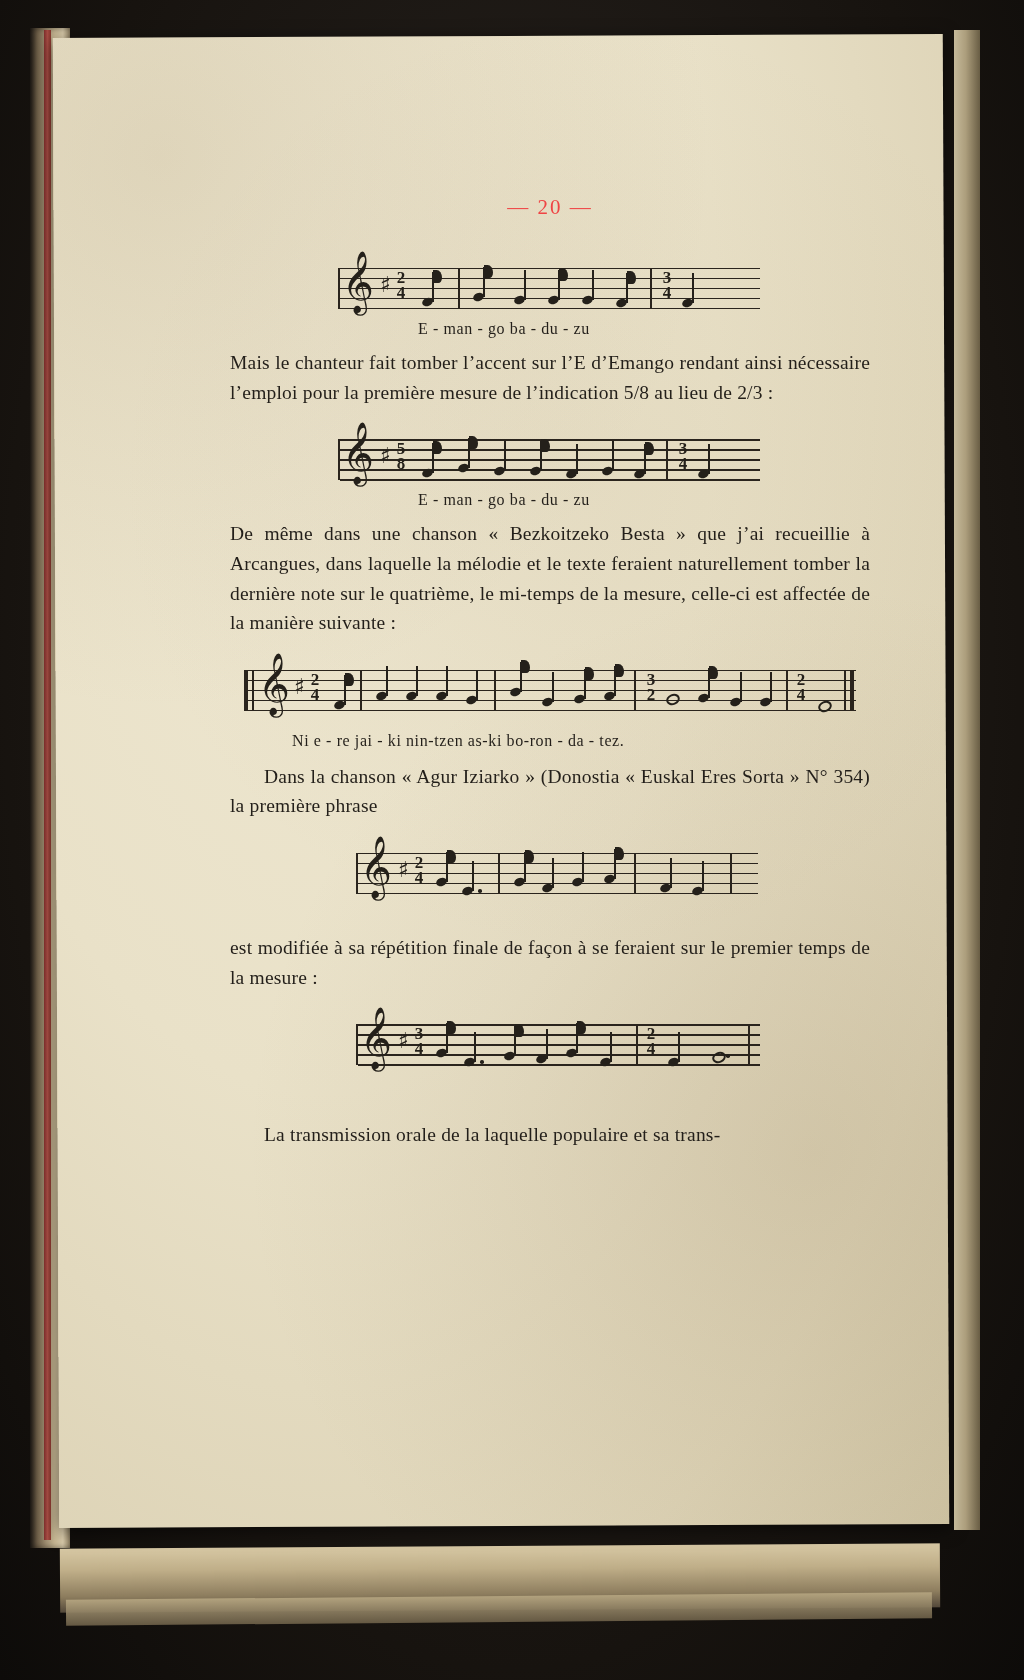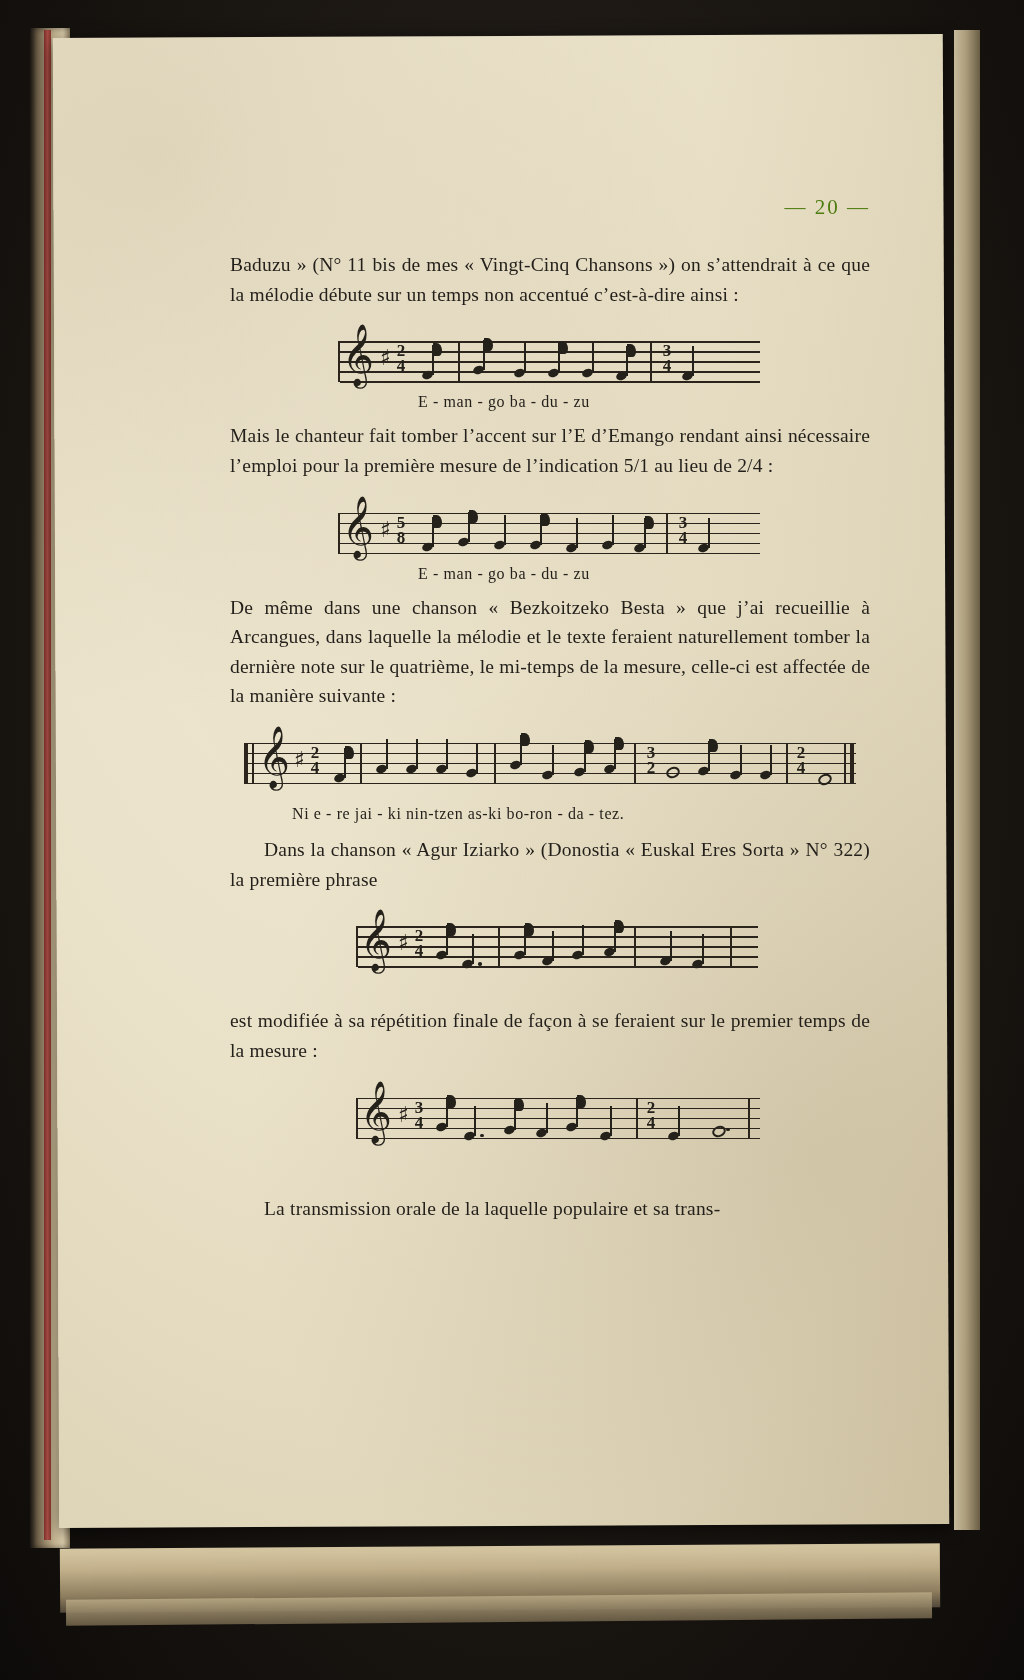--- a/index.html
+++ b/index.html
@@ -97,25 +97,25 @@
   }
   
   .content {
     position: absolute;
     left: 230px;
     top: 195px;
     width: 640px;
     color: #1d1a16;
   }
   .folio {
-    text-align: right;
+    text-align: center;
     font-size: 21px;
     letter-spacing: 2px;
     margin-bottom: 30px;
-    color: #4d7c0f;
+    color: #ef4444;
   }
   p {
     margin: 0 0 6px 0;
     font-size: 19.5px;
     line-height: 1.52;
     text-align: justify;
     color: #231f1a;
     letter-spacing: .2px;
   }
   p.indent { text-indent: 34px; }
@@ -228,21 +228,20 @@
   <div class="bottom-edge"></div>
   <div class="bottom-edge2"></div>
 
   <div class="page-sheet"></div>
   <div class="fore-edge"></div>
 
   <div class="content">
 
     <div class="folio">— 20 —</div>
 
-    <p>Baduzu » (N° 11 bis de mes « Vingt-Cinq Chansons ») on s’attendrait à ce que la mélodie débute sur un temps non accentué c’est-à-dire ainsi :</p>
 
     <div class="music">
       <div class="staff" style="left:110px; width:420px;">
         <div class="line"></div>
         <div class="line"></div>
         <div class="line"></div>
         <div class="line"></div>
         <div class="line"></div>
       </div>
       <div class="bar" style="left:108px;"></div>
@@ -280,21 +279,21 @@
       <div class="meter" style="left:428px; top:20px; width:18px;">
         <div>3</div>
         <div>4</div>
       </div>
       <div class="note" style="left:452px; top:49px;"></div>
       <div class="stem" style="left:462px; top:23px;"></div>
 
       <div class="lyrics" style="left:188px;">E - man - go    ba - du    -    zu</div>
     </div>
 
-    <p>Mais le chanteur fait tomber l’accent sur l’E d’Emango rendant ainsi nécessaire l’emploi pour la première mesure de l’indication 5/1 au lieu de 2/4 :</p>
+    <p>Mais le chanteur fait tomber l’accent sur l’E d’Emango rendant ainsi nécessaire l’emploi pour la première mesure de l’indication 5/8 au lieu de 2/3 :</p>
 
     <div class="music">
       <div class="staff" style="left:110px; width:420px;">
         <div class="line"></div>
         <div class="line"></div>
         <div class="line"></div>
         <div class="line"></div>
         <div class="line"></div>
       </div>
       <div class="bar" style="left:108px;"></div>
@@ -404,21 +403,21 @@
         <div>2</div>
         <div>4</div>
       </div>
       <div class="note hollow" style="left:588px; top:49px;"></div>
       <div class="bar" style="left:614px;"></div>
       <div class="bar thick" style="left:620px;"></div>
 
       <div class="lyrics w" style="left:62px;">Ni    e - re jai - ki  nin-tzen    as-ki          bo-ron - da  -  tez.</div>
     </div>
 
-    <p class="indent">Dans la chanson « Agur Iziarko » (Donostia « Euskal Eres Sorta » N° 322) la première phrase</p>
+    <p class="indent">Dans la chanson « Agur Iziarko » (Donostia « Euskal Eres Sorta » N° 354) la première phrase</p>
 
     <div class="music">
       <div class="staff" style="left:128px; width:400px;">
         <div class="line"></div>
         <div class="line"></div>
         <div class="line"></div>
         <div class="line"></div>
         <div class="line"></div>
       </div>
       <div class="bar" style="left:126px;"></div>

